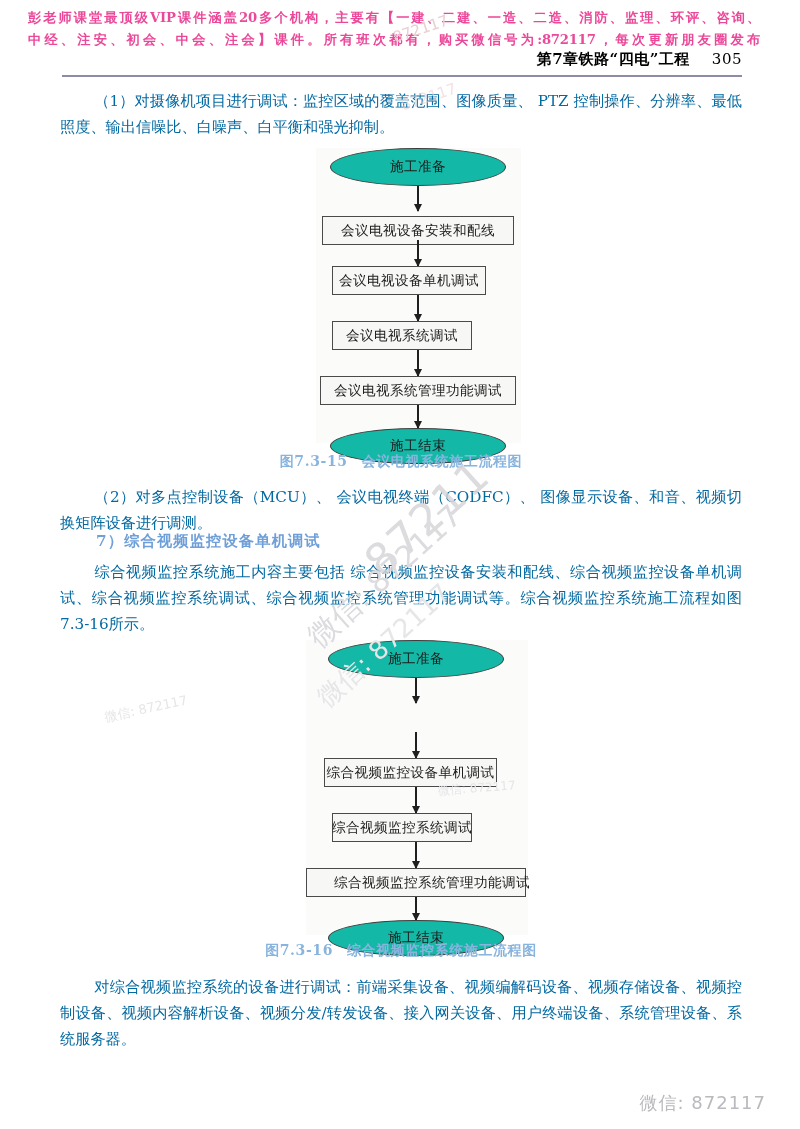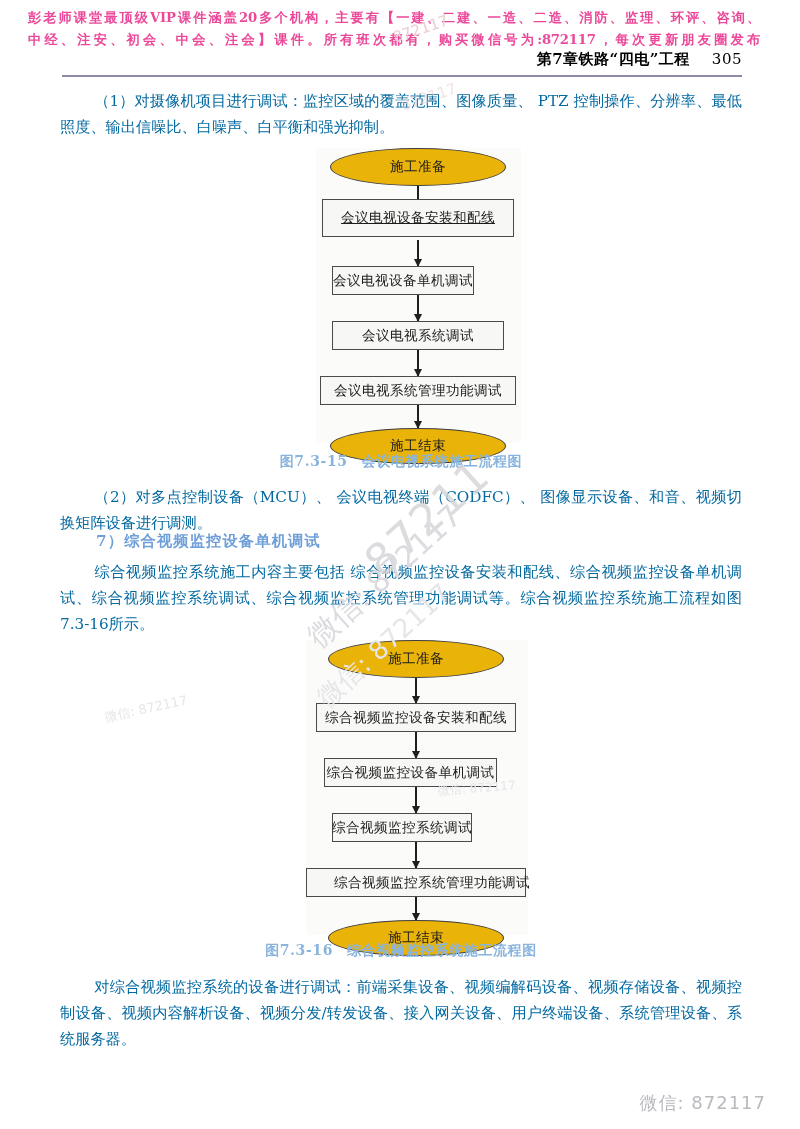--- a/index.html
+++ b/index.html
@@ -109,21 +109,21 @@
     background: #f7f7f5;
     border: 1.4px solid #4a4a4a;
     color: #1c1c1c;
     font-size: 13.6px;
     letter-spacing: 0.4px;
     white-space: nowrap;
   }
   .node.term {
     border-radius: 50%;
     border: 1.4px solid #3d3d3d;
-    background: #eab308;
+    background: #14b8a6;
   }
   .arrow {
     position: absolute;
     width: 1.8px;
     background: #1f1f1f;
   }
   .arrow::after {
     content: "";
     position: absolute;
     left: 50%;
@@ -177,31 +177,31 @@
   <span class="indent"></span><span>（1）对摄像机项目进行调试：监控区域的覆盖范围、图像质量、 PTZ 控制操作、分辨率、最低照度、输出信噪比、白噪声、白平衡和强光抑制。</span>
 </div>
 
 <div class="flow" style="left:316px; top:148px; width:205px; height:295px;">
 
   <div class="node term" style="left:14px; top:0px; width:176px; height:38px;">
     <span>施工准备</span>
   </div>
   <div class="arrow" style="left:101px; top:38px; height:25px;"></div>
 
-  <div class="node" style="left:6px; top:51px; width:192px; height:38px;text-decoration:underline;">
+  <div class="node" style="left:6px; top:68px; width:192px; height:29px;">
     <span>会议电视设备安装和配线</span>
   </div>
   <div class="arrow" style="left:101px; top:92px; height:26px;"></div>
 
-  <div class="node" style="left:16px; top:118px; width:142px; height:29px;">
+  <div class="node" style="left:16px; top:118px; width:154px; height:29px;">
     <span>会议电视设备单机调试</span>
   </div>
   <div class="arrow" style="left:101px; top:147px; height:26px;"></div>
 
-  <div class="node" style="left:16px; top:173px; width:172px; height:29px;">
+  <div class="node" style="left:16px; top:173px; width:140px; height:29px;">
     <span>会议电视系统调试</span>
   </div>
   <div class="arrow" style="left:101px; top:202px; height:26px;"></div>
 
   <div class="node" style="left:4px; top:228px; width:196px; height:29px;">
     <span>会议电视系统管理功能调试</span>
   </div>
   <div class="arrow" style="left:101px; top:257px; height:23px;"></div>
 
   <div class="node term" style="left:14px; top:280px; width:176px; height:36px;">
@@ -225,23 +225,20 @@
   <span class="indent"></span><span>综合视频监控系统施工内容主要包括 综合视频监控设备安装和配线、综合视频监控设备单机调试、综合视频监控系统调试、综合视频监控系统管理功能调试等。综合视频监控系统施工流程如图7.3-16所示。</span>
 </div>
 
 <div class="flow" style="left:306px; top:640px; width:222px; height:295px;">
 
   <div class="node term" style="left:22px; top:0px; width:176px; height:38px;">
     <span>施工准备</span>
   </div>
   <div class="arrow" style="left:109px; top:38px; height:25px;"></div>
 
-  <div class="node" style="left:10px; top:63px; width:200px; height:29px;">
-    <span>综合视频监控设备安装和配线</span>
-  </div>
   <div class="arrow" style="left:109px; top:92px; height:26px;"></div>
 
   <div class="node" style="left:18px; top:118px; width:173px; height:29px;">
     <span>综合视频监控设备单机调试</span>
   </div>
   <div class="arrow" style="left:109px; top:147px; height:26px;"></div>
 
   <div class="node" style="left:26px; top:173px; width:140px; height:29px;">
     <span>综合视频监控系统调试</span>
   </div>

